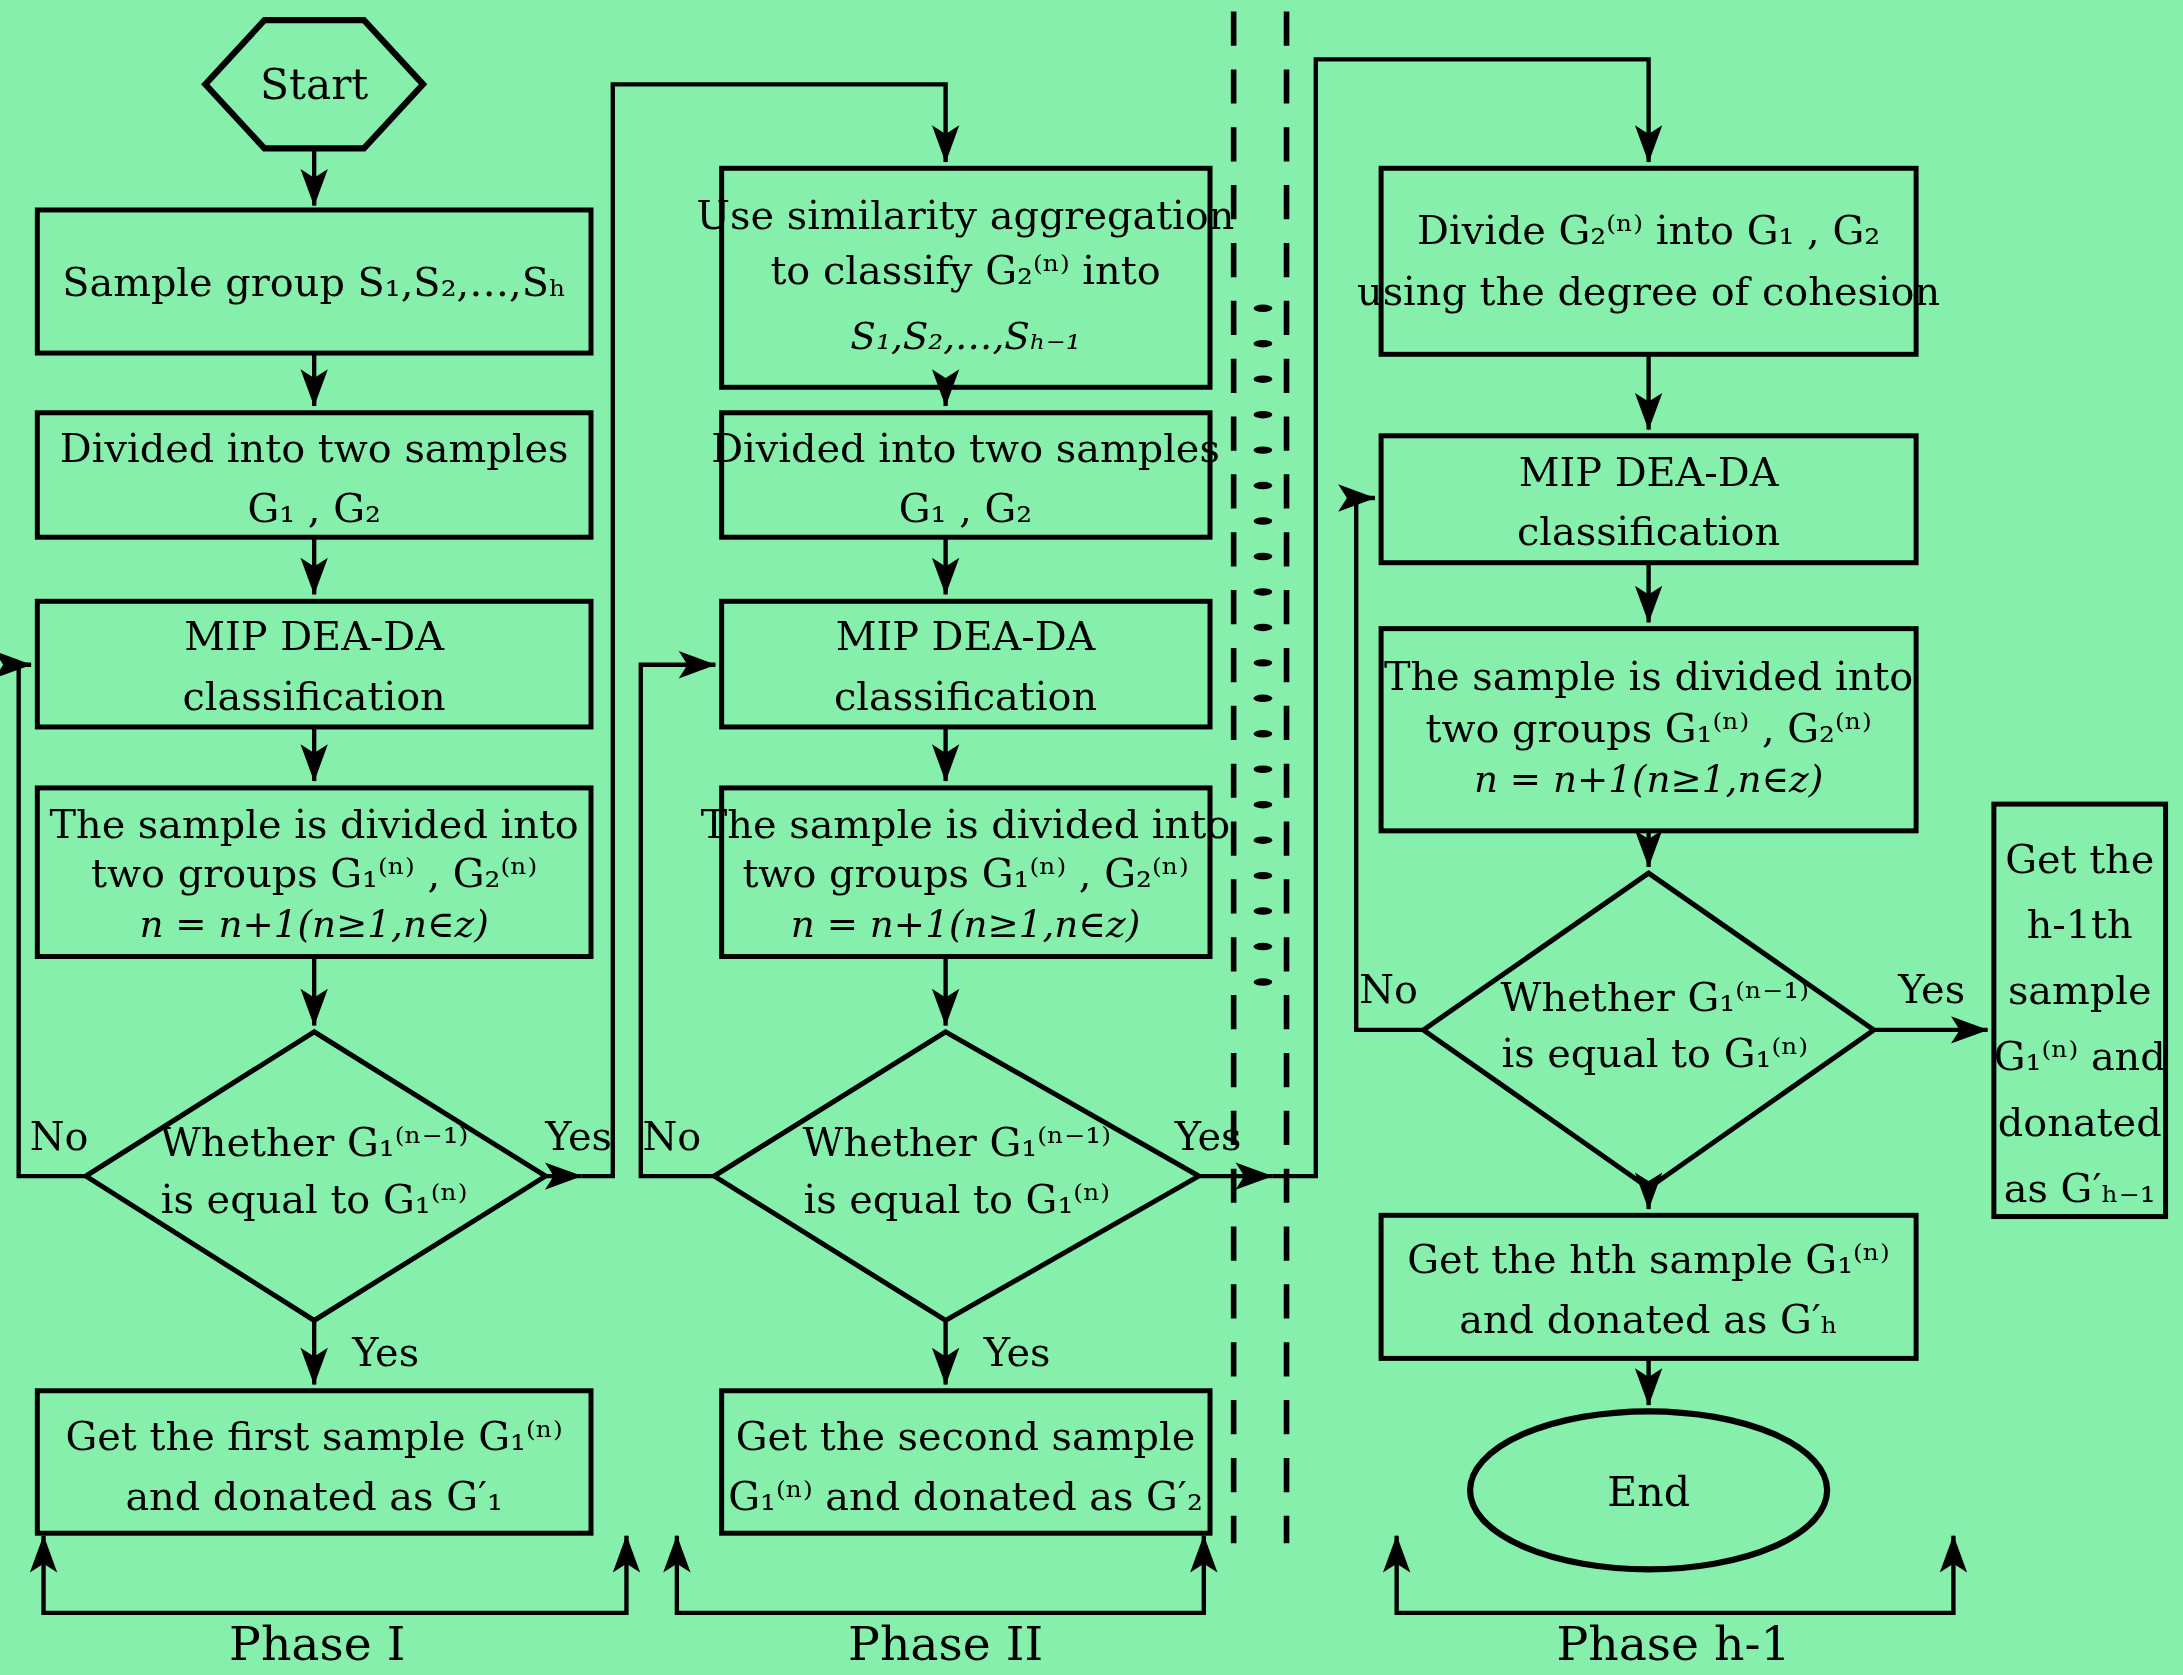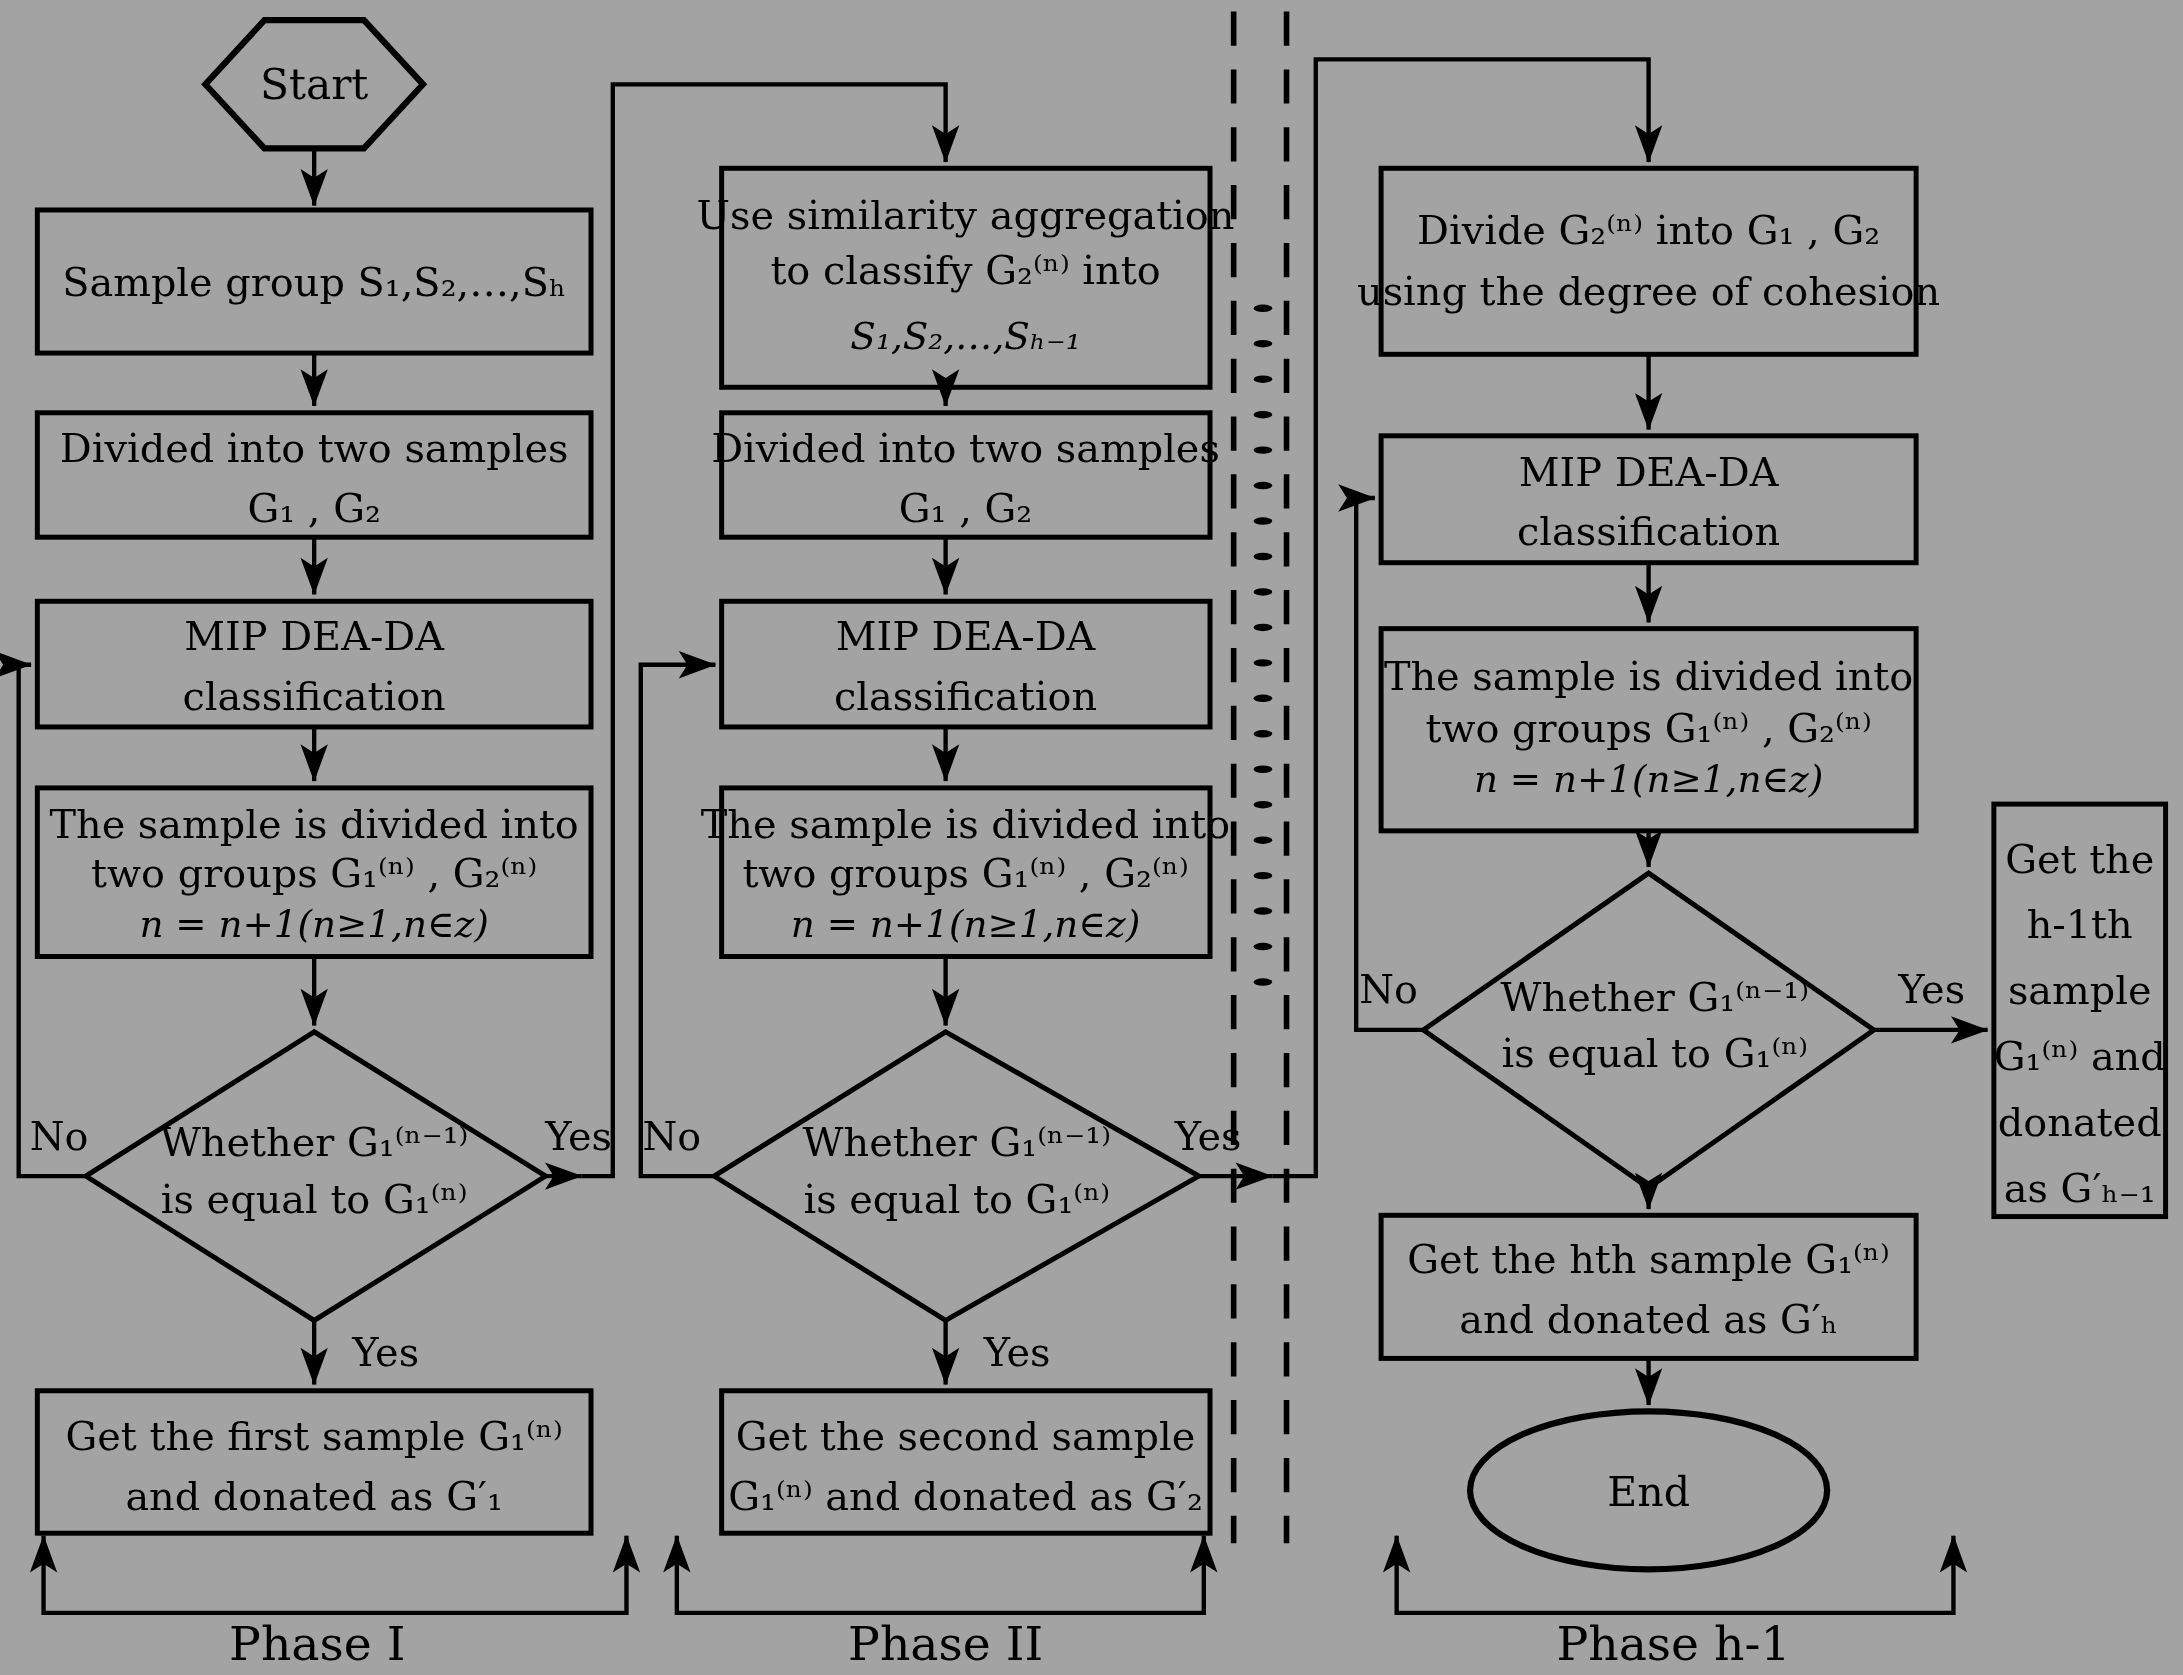--- a/index.html
+++ b/index.html
@@ -1,16 +1,16 @@
 <!DOCTYPE html>
 <html style="font-size:10px"><head>
 <meta charset="utf-8">
 <style>
   html, body { margin: 0; padding: 0; background: #ffffff; }
-  #stage { width: 2183px; height: 1676px; position: relative; background: #a3a3a3; }
+  #stage { width: 2183px; height: 1676px; position: relative; background: #86efac; }
   svg { display: block; }
   .shape { fill: none; stroke: #000000; stroke-width: 8; }
   .thick { stroke-width: 10; }
   .flow  { fill: none; stroke: #000000; stroke-width: 7; stroke-linejoin: miter; }
   .dashedline { fill: none; stroke: #000000; stroke-width: 9; stroke-dasharray: 55 38; }
   .dot { fill: #000000; stroke: none; }
   .t {
     font-family: "DejaVu Serif", "DejaVu Sans", "Liberation Serif", serif;
     font-size: 64px; fill: #000000; text-anchor: middle;
   }

